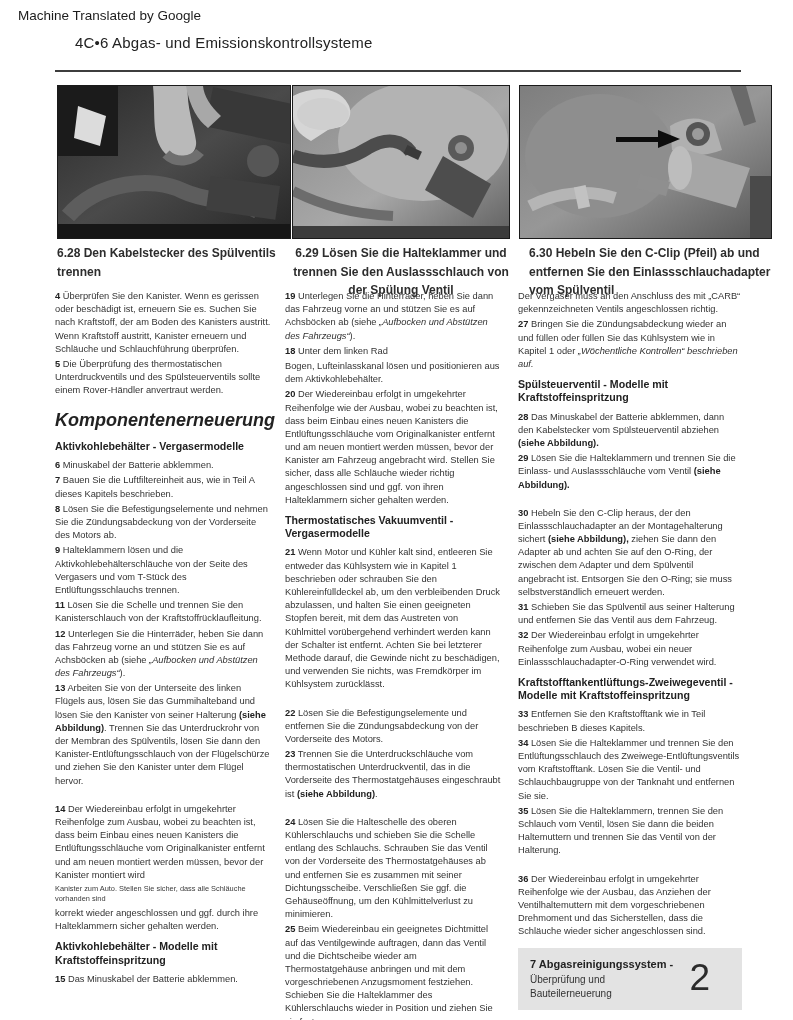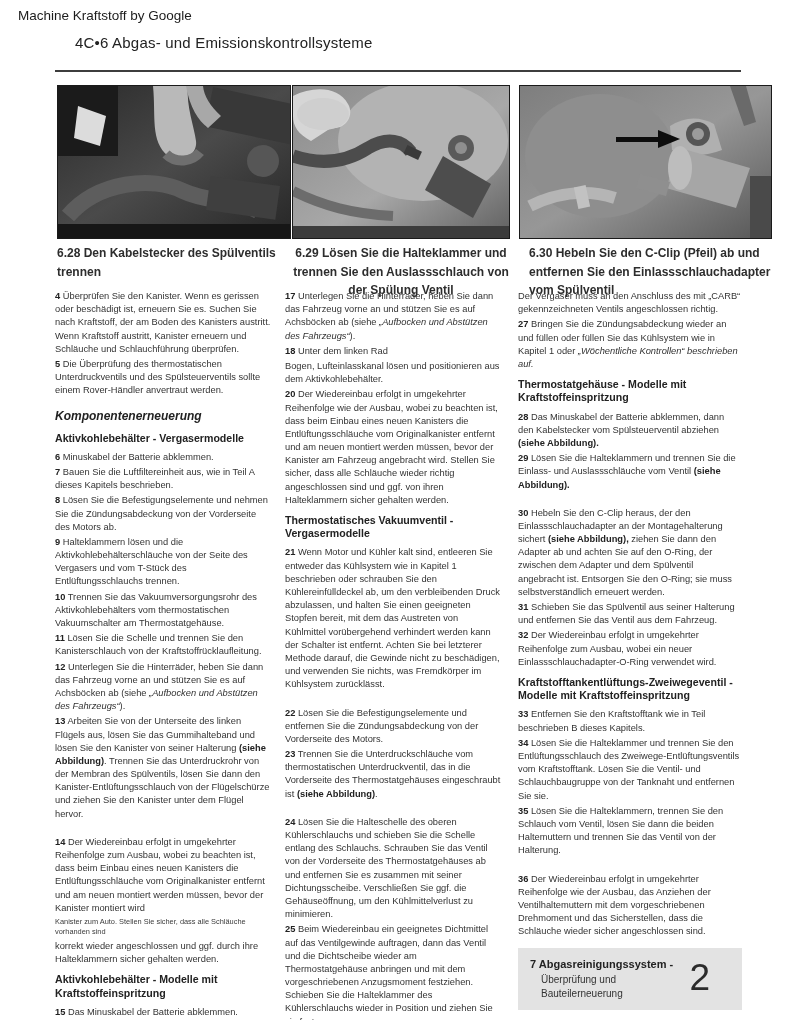--- a/index.html
+++ b/index.html
@@ -20,34 +20,34 @@
   .fig1 .caption{text-align:left;}
   .fig2 .caption{text-align:center;}
   .fig3 .caption{text-align:left;padding-left:10px;}
   .col{position:absolute;top:290px;font-size:9.3px;line-height:1.42;color:#333;}
   .col-1{left:55px;width:216px;}
   .col-2{left:285px;width:216px;}
   .col-3{left:518px;width:224px;}
   .p{margin:0 0 2px 0;}
   .p b{color:#222;}
   .psm{font-size:7.4px;margin:0 0 2px 0;color:#3a3a3a;}
-  .h1{font-size:12px;font-weight:bold;font-style:italic;margin:10px 0 7px 0;color:#222;}
+  .h1{font-size:18px;font-weight:bold;font-style:italic;margin:10px 0 7px 0;color:#222;}
   .h2{font-size:10.6px;font-weight:bold;margin:7px 0 6px 0;color:#222;line-height:1.25;}
   .sp{height:13px;}
   .secbox{background:#e3e3e3;margin:10px 0 10px 0;padding:9px 26px 10px 12px;display:flex;align-items:flex-start;justify-content:space-between;}
   .secbox-t1{font-size:11px;font-weight:bold;color:#222;}
-  .secbox-t2{font-size:10px;color:#333;margin-left:11px;line-height:1.35;}
+  .secbox-t2{font-size:10px;color:#333;line-height:1.35;}
   .secbox-big{font-size:37px;color:#2b2b2b;line-height:1;margin:2px 6px 0 6px;font-weight:400;}
 </style>
 </head>
 <body>
 
 <div class="page">
 
-  <div class="mt-note">Machine Kraftstoff by Google</div>
+  <div class="mt-note">Machine Translated by Google</div>
   <div class="page-title">4C•6 Abgas- und Emissionskontrollsysteme</div>
   <div class="title-rule"></div>
 
   <div class="figure fig1">
     <div class="photo">
       <svg width="234" height="152" viewBox="0 0 234 152">
         <defs>
           <linearGradient id="g1" x1="0" y1="0" x2="1" y2="1">
             <stop offset="0" stop-color="#2a2a2a"></stop>
               <stop offset="0.5" stop-color="#4a4a4a"></stop>
@@ -129,49 +129,48 @@
 
   <div class="col col-1">
       <div class="p"><b>4</b> Überprüfen Sie den Kanister. Wenn es gerissen oder beschädigt ist, erneuern Sie es. Suchen Sie nach Kraftstoff, der am Boden des Kanisters austritt. Wenn Kraftstoff austritt, Kanister erneuern und Schläuche und Schlauchführung überprüfen.</div>
       <div class="p"><b>5</b> Die Überprüfung des thermostatischen Unterdruckventils und des Spülsteuerventils sollte einem Rover-Händler anvertraut werden.</div>
       <div class="h1">Komponentenerneuerung</div>
       <div class="h2">Aktivkohlebehälter - Vergasermodelle</div>
       <div class="p"><b>6</b> Minuskabel der Batterie abklemmen.</div>
       <div class="p"><b>7</b> Bauen Sie die Luftfiltereinheit aus, wie in Teil A dieses Kapitels beschrieben.</div>
       <div class="p"><b>8</b> Lösen Sie die Befestigungselemente und nehmen Sie die Zündungsabdeckung von der Vorderseite des Motors ab.</div>
       <div class="p"><b>9</b> Halteklammern lösen und die Aktivkohlebehälterschläuche von der Seite des Vergasers und vom T-Stück des Entlüftungsschlauchs trennen.</div>
-      <div class="p"><b>10</b> Trennen Sie das Vakuumversorgungsrohr des Aktivkohlebehälters vom thermostatischen Vakuumschalter am Thermostatgehäuse.</div>
       <div class="p"><b>11</b> Lösen Sie die Schelle und trennen Sie den Kanisterschlauch von der Kraftstoffrücklaufleitung.</div>
       <div class="p"><b>12</b> Unterlegen Sie die Hinterräder, heben Sie dann das Fahrzeug vorne an und stützen Sie es auf Achsböcken ab (siehe <i>„Aufbocken und Abstützen des Fahrzeugs“</i>).</div>
       <div class="p"><b>13</b> Arbeiten Sie von der Unterseite des linken Flügels aus, lösen Sie das Gummihalteband und lösen Sie den Kanister von seiner Halterung <b>(siehe Abbildung)</b>. Trennen Sie das Unterdruckrohr von der Membran des Spülventils, lösen Sie dann den Kanister-Entlüftungsschlauch von der Flügelschürze und ziehen Sie den Kanister unter dem Flügel hervor.</div>
       <div class="sp"></div>
       <div class="p"><b>14</b> Der Wiedereinbau erfolgt in umgekehrter Reihenfolge zum Ausbau, wobei zu beachten ist, dass beim Einbau eines neuen Kanisters die Entlüftungsschläuche vom Originalkanister entfernt und am neuen montiert werden müssen, bevor der Kanister montiert wird</div>
       <div class="psm">Kanister zum Auto. Stellen Sie sicher, dass alle Schläuche vorhanden sind</div>
       <div class="p">korrekt wieder angeschlossen und ggf. durch ihre Halteklammern sicher gehalten werden.</div>
       <div class="h2">Aktivkohlebehälter - Modelle mit Kraftstoffeinspritzung</div>
       <div class="p"><b>15</b> Das Minuskabel der Batterie abklemmen.</div>
     </div>
   <div class="col col-2">
-      <div class="p"><b>17</b> Unterlegen Sie die Hinterräder, heben Sie dann das Fahrzeug vorne an und stützen Sie es auf Achsböcken ab (siehe <i>„Aufbocken und Abstützen des Fahrzeugs“</i>).</div>
+      <div class="p"><b>19</b> Unterlegen Sie die Hinterräder, heben Sie dann das Fahrzeug vorne an und stützen Sie es auf Achsböcken ab (siehe <i>„Aufbocken und Abstützen des Fahrzeugs“</i>).</div>
       <div class="p"><b>18</b> Unter dem linken Rad</div>
       <div class="p">Bogen, Lufteinlasskanal lösen und positionieren aus dem Aktivkohlebehälter.</div>
       <div class="p"><b>20</b> Der Wiedereinbau erfolgt in umgekehrter Reihenfolge wie der Ausbau, wobei zu beachten ist, dass beim Einbau eines neuen Kanisters die Entlüftungsschläuche vom Originalkanister entfernt und am neuen montiert werden müssen, bevor der Kanister am Fahrzeug angebracht wird. Stellen Sie sicher, dass alle Schläuche wieder richtig angeschlossen sind und ggf. von ihren Halteklammern sicher gehalten werden.</div>
       <div class="h2">Thermostatisches Vakuumventil - Vergasermodelle</div>
       <div class="p"><b>21</b> Wenn Motor und Kühler kalt sind, entleeren Sie entweder das Kühlsystem wie in Kapitel 1 beschrieben oder schrauben Sie den Kühlereinfülldeckel ab, um den verbleibenden Druck abzulassen, und halten Sie einen geeigneten Stopfen bereit, mit dem das Austreten von Kühlmittel vorübergehend verhindert werden kann der Schalter ist entfernt. Achten Sie bei letzterer Methode darauf, die Gewinde nicht zu beschädigen, und verwenden Sie nichts, was Fremdkörper im Kühlsystem zurücklässt.</div>
       <div class="sp"></div>
       <div class="p"><b>22</b> Lösen Sie die Befestigungselemente und entfernen Sie die Zündungsabdeckung von der Vorderseite des Motors.</div>
       <div class="p"><b>23</b> Trennen Sie die Unterdruckschläuche vom thermostatischen Unterdruckventil, das in die Vorderseite des Thermostatgehäuses eingeschraubt ist <b>(siehe Abbildung)</b>.</div>
       <div class="sp"></div>
       <div class="p"><b>24</b> Lösen Sie die Halteschelle des oberen Kühlerschlauchs und schieben Sie die Schelle entlang des Schlauchs. Schrauben Sie das Ventil von der Vorderseite des Thermostatgehäuses ab und entfernen Sie es zusammen mit seiner Dichtungsscheibe. Verschließen Sie ggf. die Gehäuseöffnung, um den Kühlmittelverlust zu minimieren.</div>
       <div class="p"><b>25</b> Beim Wiedereinbau ein geeignetes Dichtmittel auf das Ventilgewinde auftragen, dann das Ventil und die Dichtscheibe wieder am Thermostatgehäuse anbringen und mit dem vorgeschriebenen Anzugsmoment festziehen. Schieben Sie die Halteklammer des Kühlerschlauchs wieder in Position und ziehen Sie sie fest.</div>
     </div>
   <div class="col col-3">
       <div class="p">Der Vergaser muss an den Anschluss des mit „CARB“ gekennzeichneten Ventils angeschlossen richtig.</div>
       <div class="p"><b>27</b> Bringen Sie die Zündungsabdeckung wieder an und füllen oder füllen Sie das Kühlsystem wie in Kapitel 1 oder <i>„Wöchentliche Kontrollen“ beschrieben auf.</i></div>
-      <div class="h2">Thermostatgehäuse - Modelle mit Kraftstoffeinspritzung</div>
+      <div class="h2">Spülsteuerventil - Modelle mit Kraftstoffeinspritzung</div>
       <div class="p"><b>28</b> Das Minuskabel der Batterie abklemmen, dann den Kabelstecker vom Spülsteuerventil abziehen <b>(siehe Abbildung).</b></div>
       <div class="p"><b>29</b> Lösen Sie die Halteklammern und trennen Sie die Einlass- und Auslassschläuche vom Ventil <b>(siehe Abbildung).</b></div>
       <div class="sp"></div>
       <div class="p"><b>30</b> Hebeln Sie den C-Clip heraus, der den Einlassschlauchadapter an der Montagehalterung sichert <b>(siehe Abbildung),</b> ziehen Sie dann den Adapter ab und achten Sie auf den O-Ring, der zwischen dem Adapter und dem Spülventil angebracht ist. Entsorgen Sie den O-Ring; sie muss selbstverständlich erneuert werden.</div>
       <div class="p"><b>31</b> Schieben Sie das Spülventil aus seiner Halterung und entfernen Sie das Ventil aus dem Fahrzeug.</div>
       <div class="p"><b>32</b> Der Wiedereinbau erfolgt in umgekehrter Reihenfolge zum Ausbau, wobei ein neuer Einlassschlauchadapter-O-Ring verwendet wird.</div>
       <div class="h2">Kraftstofftankentlüftungs-Zweiwegeventil - Modelle mit Kraftstoffeinspritzung</div>
       <div class="p"><b>33</b> Entfernen Sie den Kraftstofftank wie in Teil beschrieben B dieses Kapitels.</div>
       <div class="p"><b>34</b> Lösen Sie die Halteklammer und trennen Sie den Entlüftungsschlauch des Zweiwege-Entlüftungsventils vom Kraftstofftank. Lösen Sie die Ventil- und Schlauchbaugruppe von der Tanknaht und entfernen Sie sie.</div>
       <div class="p"><b>35</b> Lösen Sie die Halteklammern, trennen Sie den Schlauch vom Ventil, lösen Sie dann die beiden Haltemuttern und trennen Sie das Ventil von der Halterung.</div>

